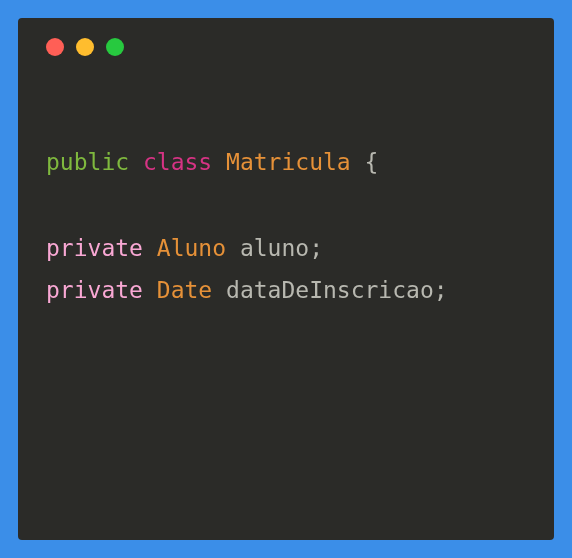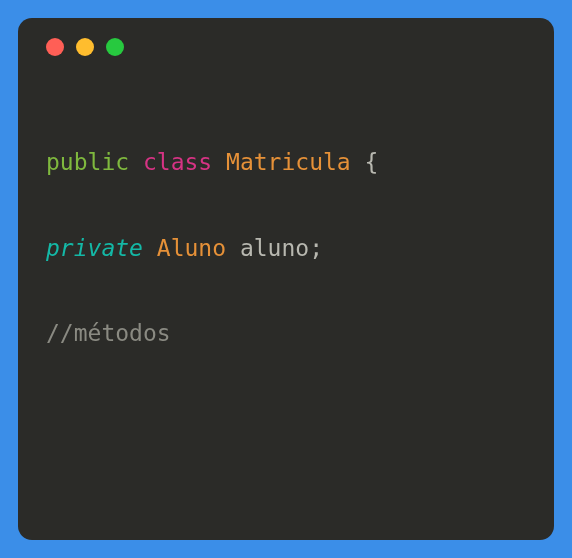--- a/index.html
+++ b/index.html
@@ -11,21 +11,21 @@
       background: #3b8ee8;
       width: 572px;
       height: 558px;
       padding: 18px;
       font-family: 'Menlo', 'Monaco', 'Consolas', monospace;
     }
     .window {
       background: #2b2b28;
       width: 100%;
       height: 100%;
-      border-radius: 14px;
+      border-radius: 4px;
       padding: 20px 28px;
     }
     .title-bar {
       display: flex;
       gap: 12px;
       margin-bottom: 85px;
     }
     .dot {
       width: 18px;
       height: 18px;
@@ -37,21 +37,21 @@
     .code {
       font-size: 23px;
       line-height: 1.85;
       color: #d4d4d4;
     }
     .line {
       white-space: pre;
     }
     .kw-public { color: #7fb93e; }
     .kw-class { color: #d63384; }
-    .kw-private { color: #14b8a6; font-style: italic; }
+    .kw-private { color: #f9a8d4; }
     .type { color: #e69138; }
     .identifier { color: #b8b8b0; }
     .punct { color: #b8b8b0; }
     .comment { color: #8a8a82; }
     .blank-line {
       height: 43px;
     }
   </style>
 </head>
 <body>
@@ -59,16 +59,16 @@
 <div class="window">
   <div class="title-bar">
     <div class="dot dot-red"></div>
     <div class="dot dot-yellow"></div>
     <div class="dot dot-green"></div>
   </div>
   <div class="code">
     <div class="line"><span class="kw-public">public</span> <span class="kw-class">class</span> <span class="type">Matricula</span><span class="punct"> {</span></div>
     <div class="blank-line"></div>
     <div class="line"><span class="kw-private">private</span> <span class="type">Aluno</span> <span class="identifier">aluno</span><span class="punct">;</span></div>
+    <div class="line"><span class="kw-private">private</span> <span class="type">Date</span> <span class="identifier">dataDeInscricao</span><span class="punct">;</span></div>
     <div class="blank-line"></div>
-    <div class="line"><span class="comment">//métodos</span></div>
   </div>
 </div>
 
 </body></html>

